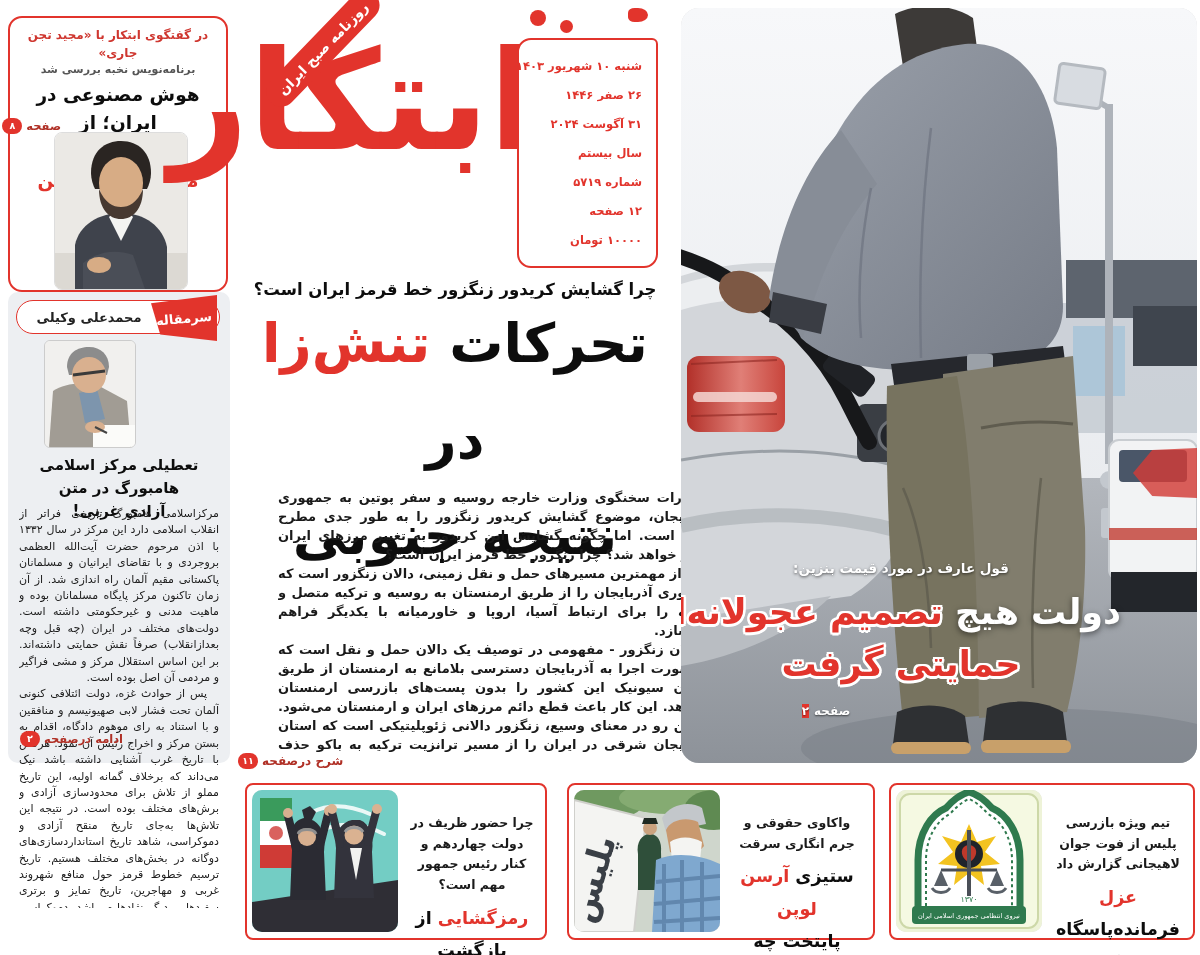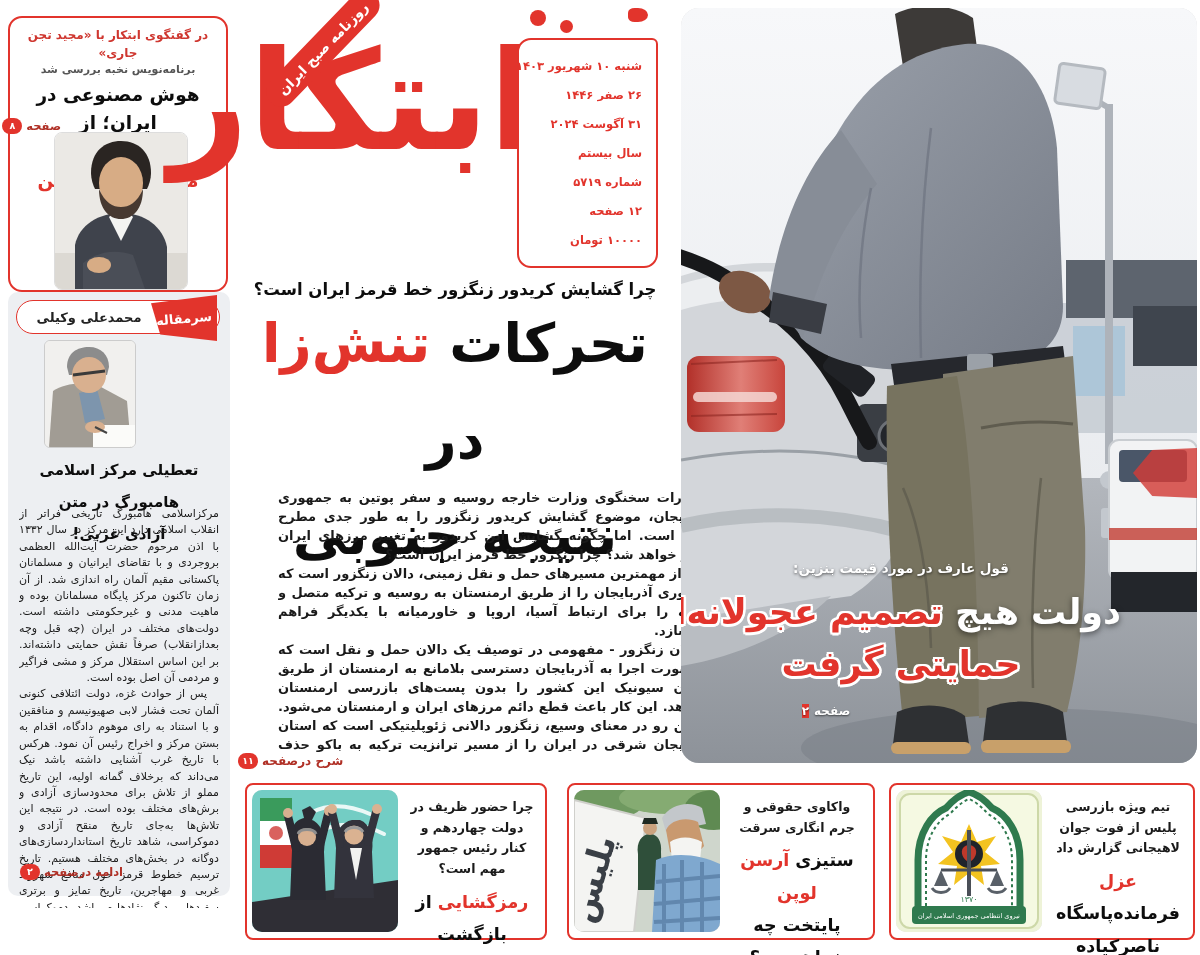--- a/index.html
+++ b/index.html
@@ -38,33 +38,33 @@
   
   .lead-kicker{left:238px;top:280px;width:434px;font-size:16.5px;font-weight:bold;color:#0d0d0d;}
   .lead-headline{left:230px;top:296px;width:450px;font-size:54px;font-weight:bold;color:#0d0d0d;
                 line-height:96px;}
   .lead-body{left:238px;top:488px;width:434px;height:266px;overflow:hidden;font-size:13px;
                 font-weight:600;line-height:19px;text-align:justify;color:#1a1a1a;margin-left:40px;}
   .lead-body p{margin:0;}
   .lead-more{left:238px;top:750px;width:434px;text-align:left;}
   .lead-more .pageref{font-size:12px;}
   
-  .editorial{left:8px;top:292px;width:222px;height:604px;background:#edeff2;border-radius:10px;}
+  .editorial{left:8px;top:292px;width:222px;height:471px;background:#edeff2;border-radius:10px;}
   .ed-pill{position:absolute;left:8px;top:8px;width:204px;height:34px;background:#fff;
            border:1.5px solid #e2342c;border-radius:18px;box-sizing:border-box;
            display:flex;align-items:center;justify-content:center;padding-right:58px;}
   .ed-pill .author{font-size:13px;font-weight:bold;color:#222;}
   .ed-flag{position:absolute;right:2px;top:-6px;width:66px;height:46px;background:#e2342c;
            clip-path:polygon(0 18%,100% 0,100% 100%,14% 86%);display:flex;align-items:center;
            justify-content:center;}
   .ed-flag span{color:#fff;font-size:13px;font-weight:bold;transform:rotate(-5deg);}
   .ed-photo{position:absolute;left:36px;top:48px;width:90px;height:106px;border:1px solid #ccc;
            border-radius:6px;overflow:hidden;background:#f1f0ee;}
   .ed-title{position:absolute;left:0;top:162px;width:222px;font-size:15px;font-weight:bold;
-           color:#0d0d0d;line-height:32px;text-align:center;}
+           color:#0d0d0d;line-height:23px;text-align:center;}
   .ed-body{position:absolute;left:11px;top:214px;width:200px;height:402px;overflow:hidden;
            font-size:11px;line-height:16.4px;text-align:justify;color:#1c1c1c;font-weight:500;}
   .ed-body p{margin:0;}
   .ed-body p + p{text-indent:12px;}
   .ed-continue{position:absolute;left:12px;bottom:16px;}
   .ed-continue .pageref{font-size:11.5px;}
   
   .mainphoto{left:681px;top:8px;width:516px;height:755px;border-radius:18px;overflow:hidden;
            background:#eef0f2;box-shadow:0 0 0 1px #e3e3e3 inset;}
   .mainphoto svg{position:absolute;left:0;top:0;}
@@ -75,21 +75,21 @@
   .photo-cap .h1{margin-top:10px;font-size:35px;font-weight:bold;line-height:52px;white-space:nowrap;}
   .photo-cap .h1 .w{color:#fff;text-shadow:0 2px 6px rgba(0,0,0,.55);}
   .halo{color:#e2342c;text-shadow:-2px -2px 0 #fff,2px -2px 0 #fff,-2px 2px 0 #fff,2px 2px 0 #fff,
         0 -2.5px 0 #fff,0 2.5px 0 #fff,-2.5px 0 0 #fff,2.5px 0 0 #fff;}
   .photo-cap .pref{margin-top:14px;margin-right:150px;display:inline-flex;align-items:center;gap:5px;
         font-size:12px;font-weight:bold;color:#fff;text-shadow:0 1px 2px rgba(0,0,0,.6);}
   .photo-cap .pref .num-circle{background:#e2342c;}
   
   .story{top:783px;height:157px;border:2.5px solid #e2342c;border-radius:8px;box-sizing:border-box;
          background:#fff;display:flex;flex-direction:row;}
-  .story .txt{flex:1;padding:12px 8px 0 4px;text-align:center;}
+  .story .txt{flex:1;padding:28px 8px 0 4px;text-align:center;}
   .story .txt .sk{font-size:12.5px;font-weight:bold;color:#1a1a1a;line-height:1.65;}
   .story .txt .sh{margin-top:6px;font-size:17.5px;font-weight:bold;color:#0d0d0d;line-height:1.85;}
   .story .pic{width:146px;height:142px;margin:5px;border-radius:10px;overflow:hidden;flex:none;
          background:#ddd;}
   .sA{left:245px;width:302px;}
   .sB{left:567px;width:308px;}
   .sC{left:889px;width:306px;}
 </style>
 </head>
 <body>

